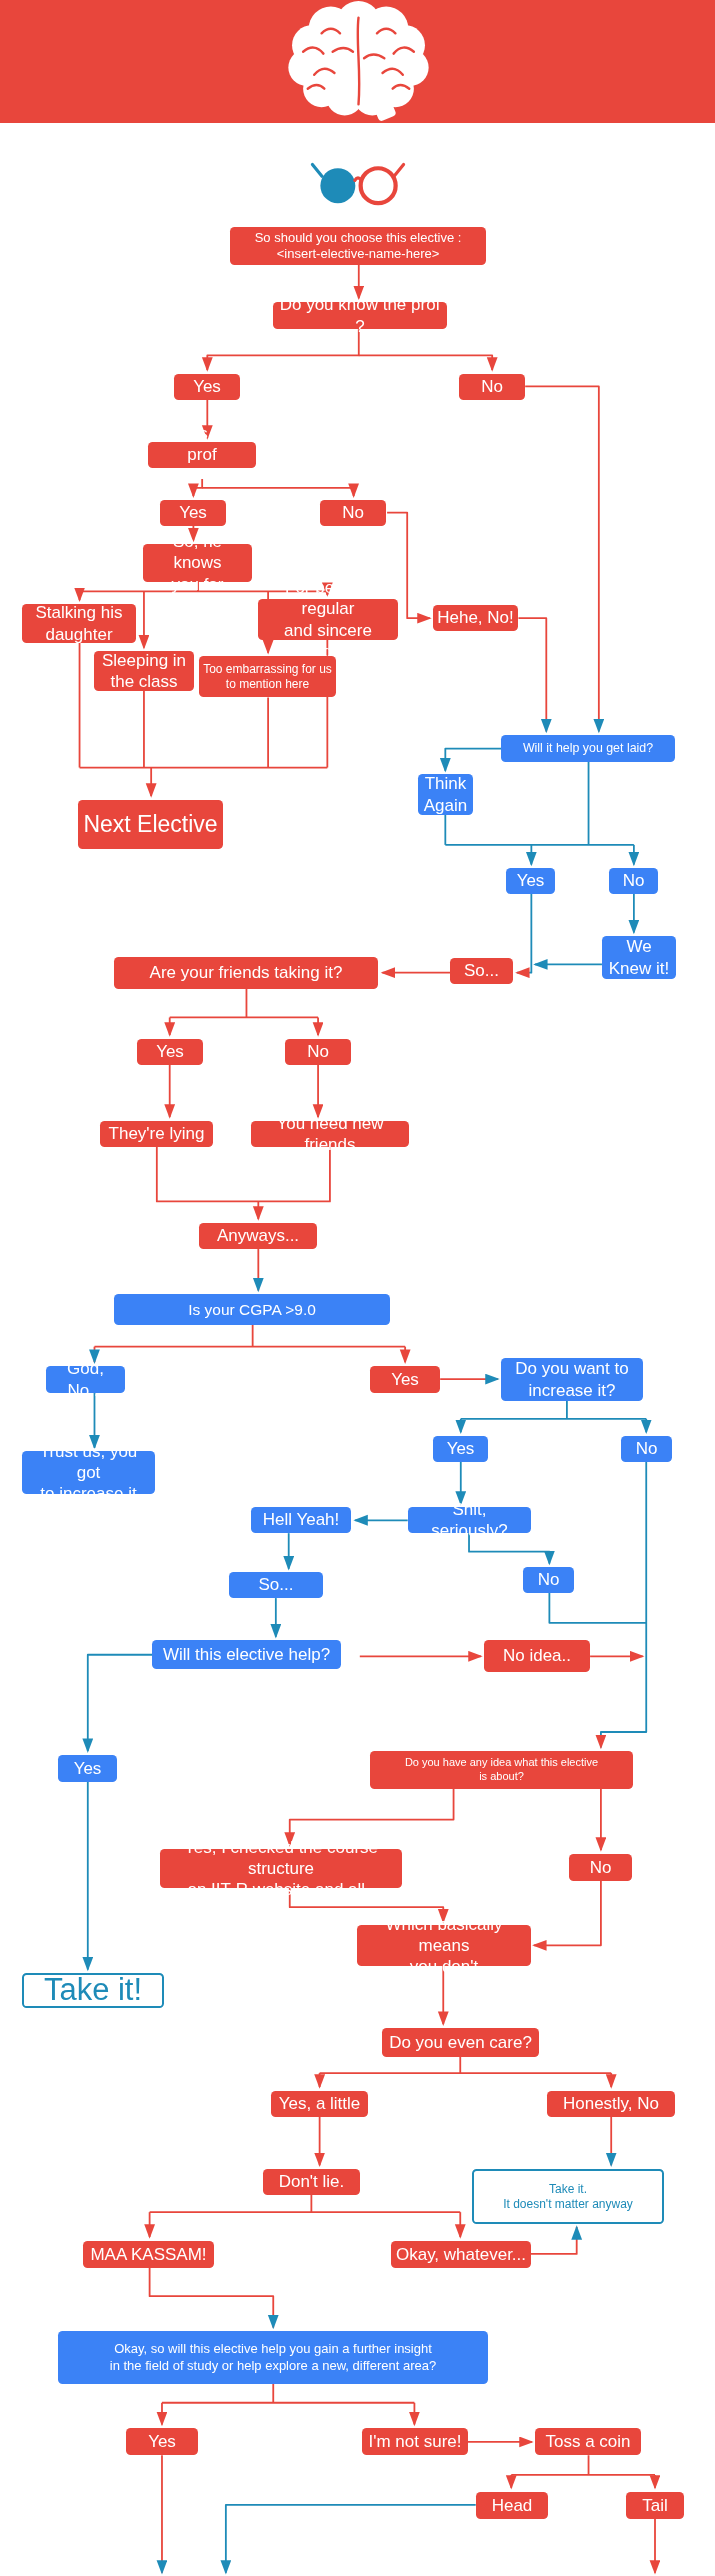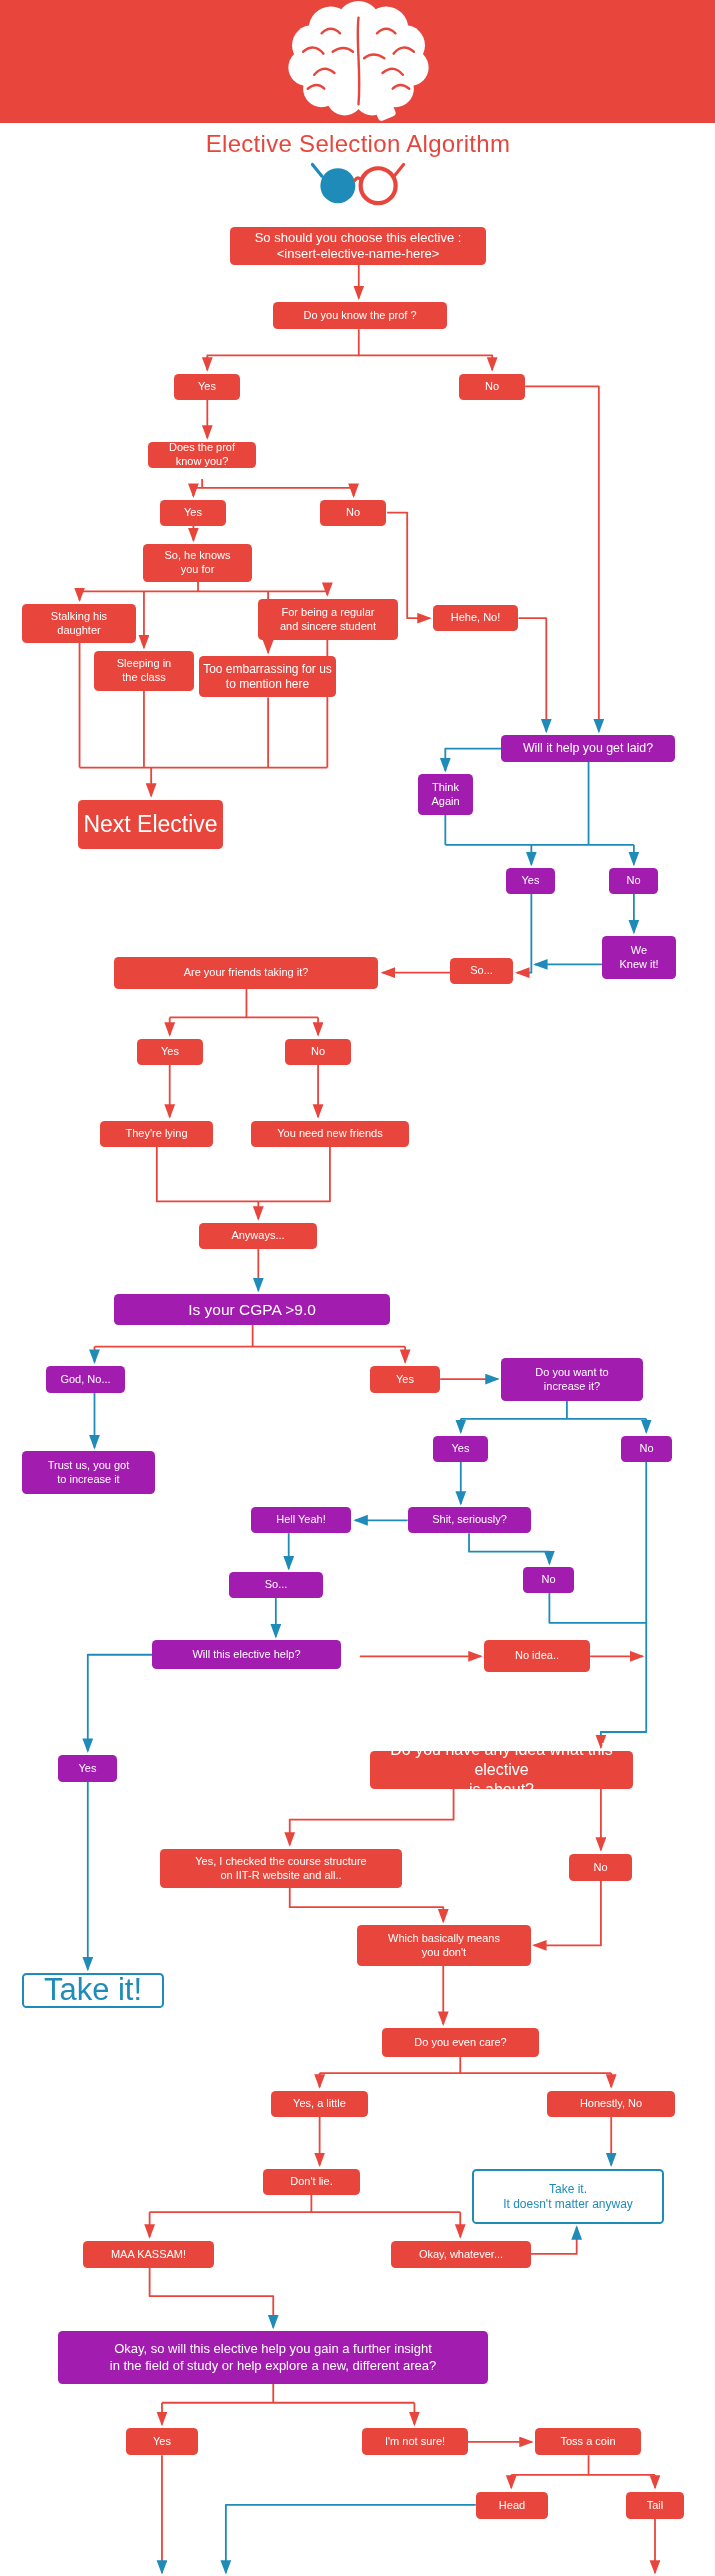--- a/index.html
+++ b/index.html
@@ -8,25 +8,25 @@
     font-family:"Liberation Sans","DejaVu Sans",sans-serif;
   }
   .hdr{position:absolute;left:0;top:0;width:716px;height:123px;background:#e8463c;}
   .brain{position:absolute;left:263px;top:1px;width:191px;height:120px;}
   .title{position:absolute;left:0;top:130px;width:716px;text-align:center;
          color:#e8463c;font-size:24px;letter-spacing:0.3px;}
   .glasses{position:absolute;left:305px;top:155px;width:106px;height:53px;}
   svg.conn{position:absolute;left:0;top:0;width:716px;height:2716px;}
   .n{
     position:absolute;display:flex;align-items:center;justify-content:center;
-    text-align:center;color:#fff;font-size:11px;line-height:1.25;border-radius:4.6px;
+    text-align:center;color:#fff;font-size:17px;line-height:1.25;border-radius:4.6px;
     white-space:pre-line;padding:1px 4.1px;box-sizing:border-box;
   }
   .r{background:#e8463c;}
-  .b{background:#a21caf;}
+  .b{background:#3b82f6;}
   .w{background:#ffffff;border:2.6px solid #1e8bb8;color:#1e8bb8;}
 </style>
 </head>
 <body>
 
 <div id="canvas">
 
   <svg class="conn" viewBox="0 0 1389 5272">
     <defs>
       <marker id="ar" markerWidth="9" markerHeight="9" refX="7" refY="3" orient="auto">
@@ -193,21 +193,20 @@
       <path d="M60,35 q10,-10 20,0"></path>
         <path d="M45,95 q10,-8 18,0"></path>
       <path d="M160,55 q-12,-10 -22,2"></path>
         <path d="M148,80 q-10,-12 -22,-2"></path>
       <path d="M140,35 q-10,-10 -20,0"></path>
         <path d="M155,95 q-10,-8 -18,0"></path>
       <path d="M72,55 q12,-8 22,0"></path>
         <path d="M128,62 q-12,-8 -22,0"></path>
     </g>
   </svg>
-  <div class="title">Elective Selection Algorithm</div>
   <svg class="glasses" viewBox="0 0 200 100">
     <circle cx="62" cy="58" r="33" fill="#1e8bb8"></circle>
     <circle cx="138" cy="58" r="33" fill="#ffffff" stroke="#e8463c" stroke-width="8"></circle>
     <path d="M94,48 Q100,38 106,48" fill="none" stroke="#e8463c" stroke-width="6" stroke-linecap="round"></path>
     <path d="M32,40 L14,18" stroke="#1e8bb8" stroke-width="6" stroke-linecap="round"></path>
     <path d="M168,40 L186,18" stroke="#e8463c" stroke-width="6" stroke-linecap="round"></path>
   </svg>
 
   <div class="n r" style="left:230px;top:227px;width:256px;height:38px;font-size:13px">So should you choose this elective :
 &lt;insert-elective-name-here&gt;</div>
@@ -252,21 +251,21 @@
 to increase it</div>
   <div class="n b" style="left:433px;top:1436px;width:55px;height:26px">Yes</div>
   <div class="n b" style="left:621px;top:1436px;width:51px;height:26px">No</div>
   <div class="n b" style="left:251px;top:1507px;width:100px;height:26px">Hell Yeah!</div>
   <div class="n b" style="left:408px;top:1507px;width:123px;height:26px">Shit, seriously?</div>
   <div class="n b" style="left:523px;top:1567px;width:51px;height:26px">No</div>
   <div class="n b" style="left:229px;top:1572px;width:94px;height:26px">So...</div>
   <div class="n b" style="left:152px;top:1640px;width:189px;height:29px">Will this elective help?</div>
   <div class="n r" style="left:484px;top:1640px;width:106px;height:32px">No idea..</div>
   <div class="n b" style="left:58px;top:1755px;width:59px;height:27px">Yes</div>
-  <div class="n r" style="left:370px;top:1751px;width:263px;height:38px;font-size:16px">Do you have any idea what this elective
+  <div class="n r" style="left:370px;top:1751px;width:263px;height:38px;font-size:11px">Do you have any idea what this elective
 is about?</div>
   <div class="n r" style="left:160px;top:1849px;width:242px;height:39px">Yes, I checked the course structure
 on IIT-R website and all..</div>
   <div class="n r" style="left:569px;top:1854px;width:63px;height:27px">No</div>
   <div class="n r" style="left:357px;top:1925px;width:174px;height:41px">Which basically means
 you don't</div>
   <div class="n w" style="left:22px;top:1973px;width:142px;height:35px;font-size:31px">Take it!</div>
   <div class="n r" style="left:382px;top:2028px;width:157px;height:29px">Do you even care?</div>
   <div class="n r" style="left:271px;top:2091px;width:97px;height:26px">Yes, a little</div>
   <div class="n r" style="left:547px;top:2091px;width:128px;height:26px">Honestly, No</div>

